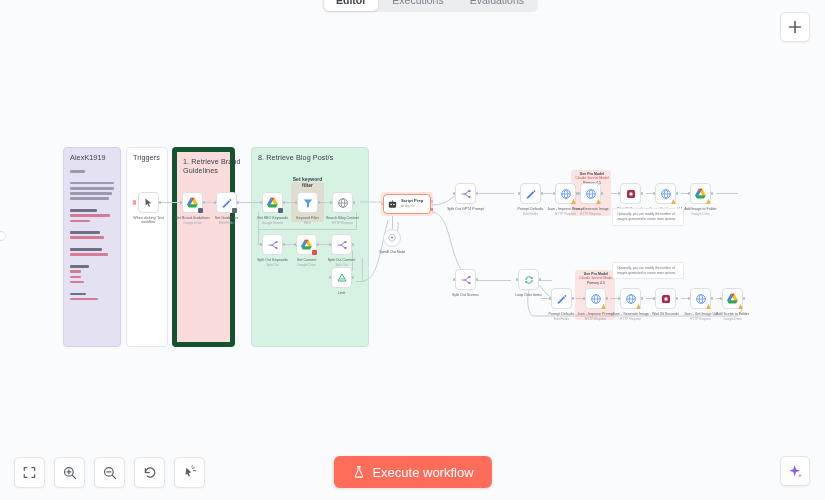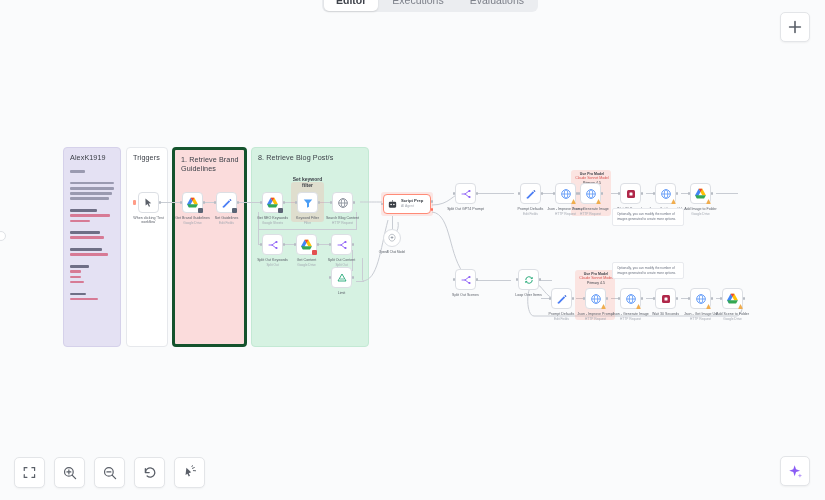--- a/index.html
+++ b/index.html
@@ -268,21 +268,21 @@
         <div class="nl sp"></div>
         <div class="nl h" style="width:36%"></div>
         <div class="nl lk" style="width:64%"></div>
       </div>
     </div>
 
     <div class="sticky" style="left:126px; top:147px; width:42px; height:200px; background:#ffffff; border:1px solid #e6e8ec;">
       <div class="sticky-title">Triggers</div>
     </div>
 
-    <div class="sticky" style="left:172px; top:147px; width:75px; height:200px; background:#fbdcdc; border:3px solid #14532d;">
+    <div class="sticky" style="left:172px; top:147px; width:63px; height:200px; background:#fbdcdc; border:5px solid #14532d;">
       <div class="sticky-title" style="width:64px; white-space:normal;">1. Retrieve Brand Guidelines</div>
     </div>
 
     <div class="sticky" style="left:251px; top:147px; width:118px; height:200px; background:#d6f2e2; border:1px solid #c3e9d4;">
       <div class="sticky-title">8. Retrieve Blog Post/s</div>
     </div>
 
 
 
 
@@ -720,14 +720,20 @@
       </svg>
     </div>
     <div class="tool">
       <svg width="16" height="16" viewBox="0 0 20 20">
         <path d="M5.5 3.4 L11.5 9.2 L8.4 10.2 L10 13.5 L8.4 14.3 L6.8 11 L4.4 12.6 Z" fill="#5a5f68"></path>
         <path d="M13 4.2 l2.4-1 M14.2 7 l2.8 .2 M12.4 2 l.6-1.2" stroke="#5a5f68" stroke-width="1.2" stroke-linecap="round"></path>
       </svg>
     </div>
   </div>
 
+  <button id="execute-workflow-button">
+    <svg width="14" height="14" viewBox="0 0 20 20">
+      <path d="M8 2.2h4M8.8 2.2v5.2L5 15.2a1.4 1.4 0 0 0 1.2 2.1h7.6a1.4 1.4 0 0 0 1.2-2.1L11.2 7.4V2.2" stroke="#ffffff" stroke-width="1.5" fill="none" stroke-linejoin="round" stroke-linecap="round"></path>
+    </svg>
+    <span>Execute workflow</span>
+  </button>
 
 </div>
 
 </body></html>

